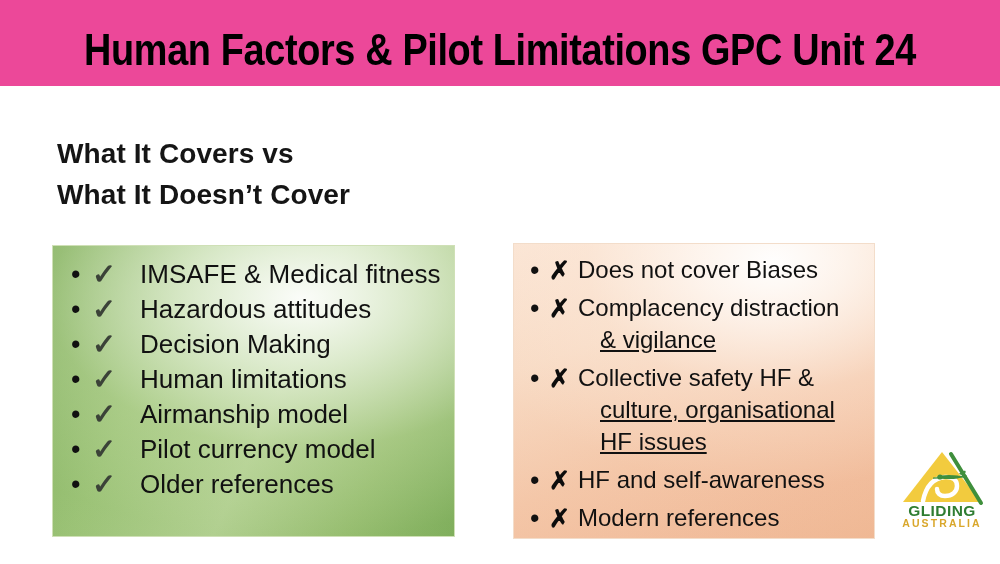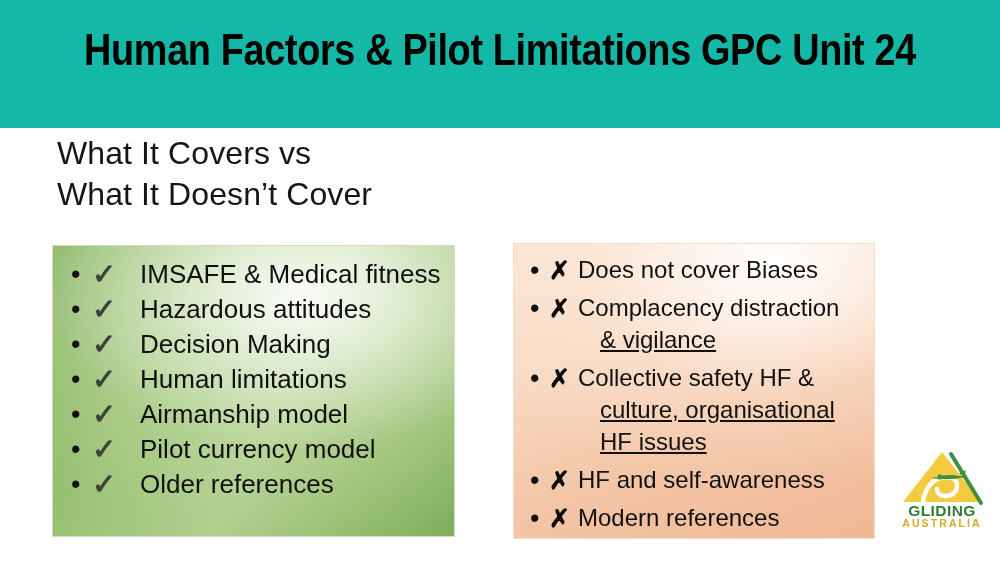--- a/index.html
+++ b/index.html
@@ -20,22 +20,22 @@
     background: #ffffff;
     overflow: hidden;
   }
 
   
   .title-banner {
     position: absolute;
     left: 0;
     top: 0;
     width: 1000px;
-    height: 128px;
-    background: #14b8a6;
+    height: 86px;
+    background: #ec4899;
     text-align: center;
   }
   .title-text {
     position: absolute;
     left: 0;
     top: 0;
     width: 1000px;
     height: 104px;
     display: flex;
     align-items: center;
@@ -52,22 +52,22 @@
     padding-bottom: 4px;
     box-sizing: border-box;
   }
 
   
   .subtitle {
     position: absolute;
     left: 57px;
     top: 133px;
     color: #151515;
-    font-size: 32px;
-    font-weight: 400;
+    font-size: 28px;
+    font-weight: 700;
     line-height: 41px;
     letter-spacing: 0.1px;
     white-space: pre-line;
   }
 
   
   .col {
     position: absolute;
     box-sizing: border-box;
   }

